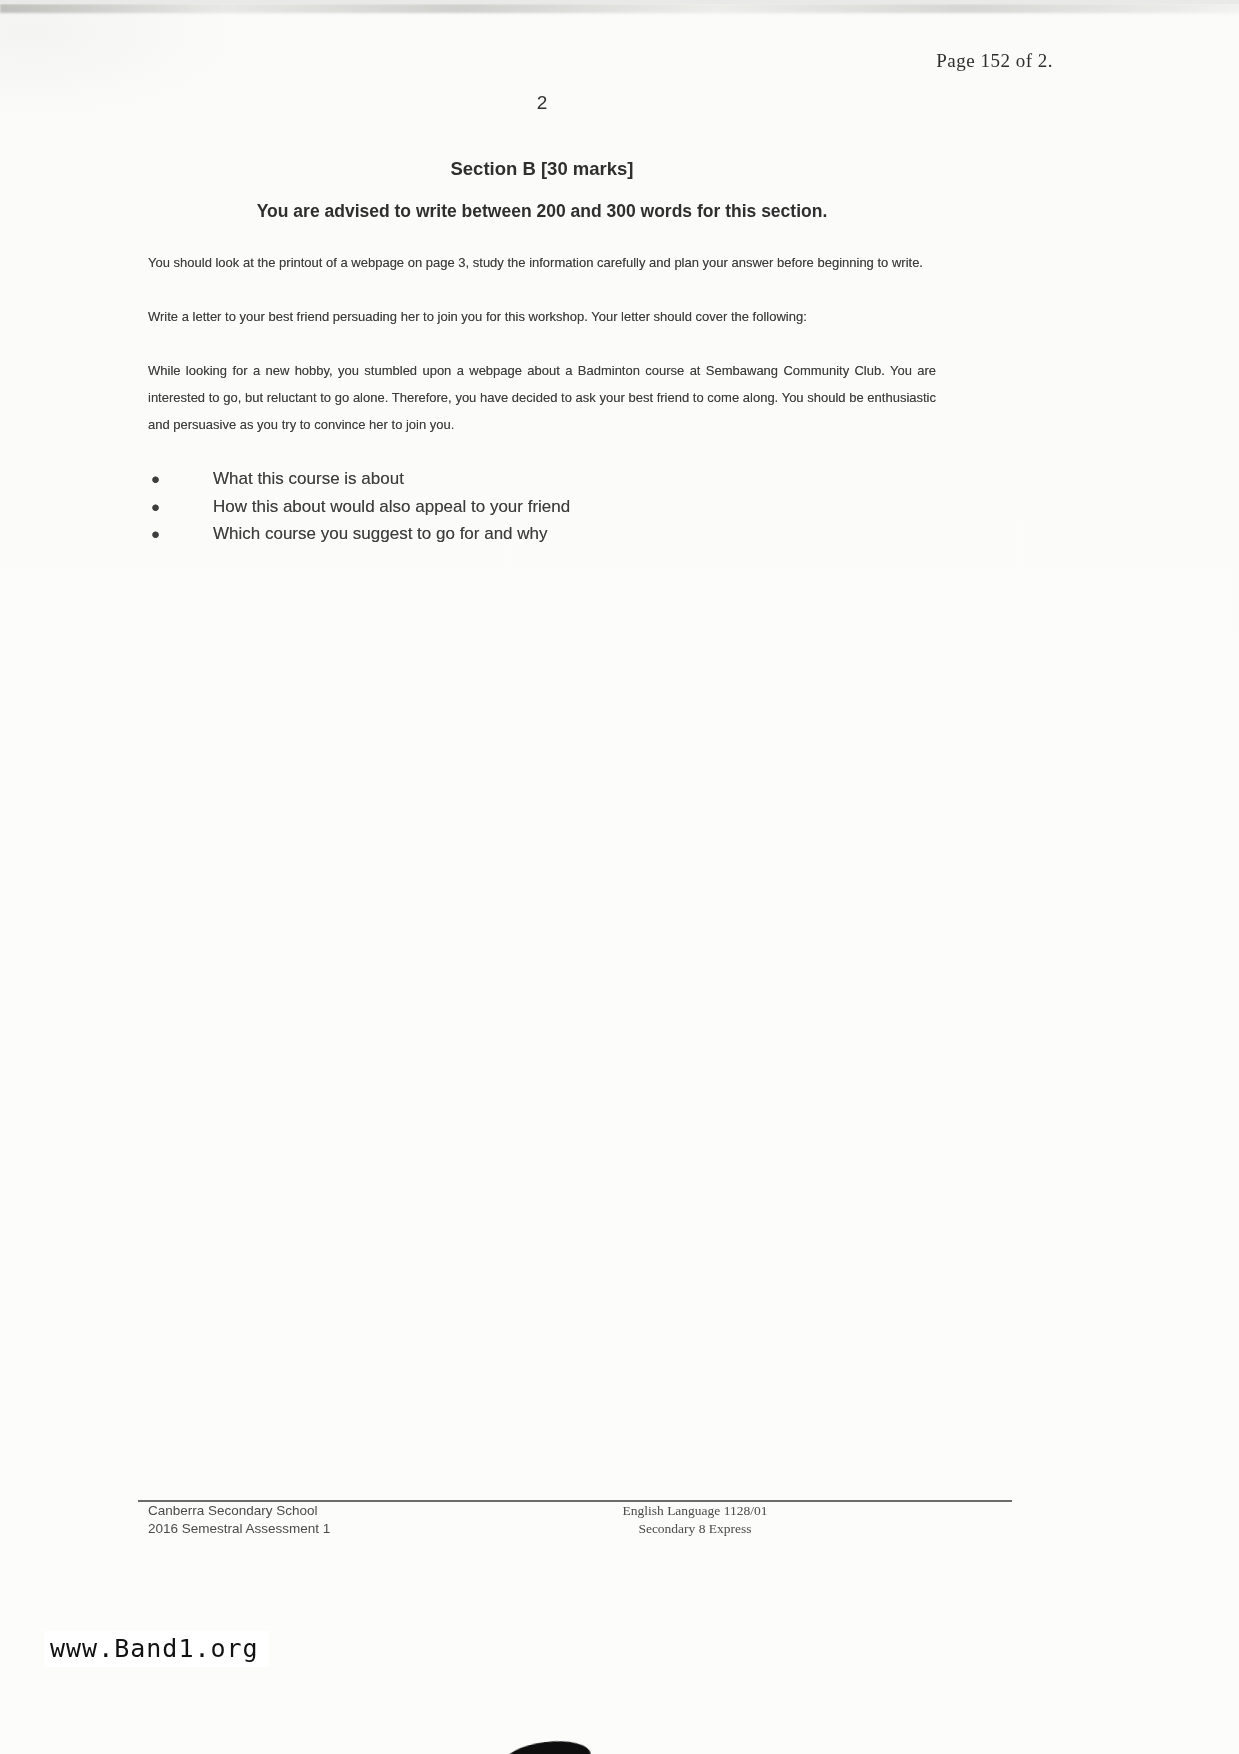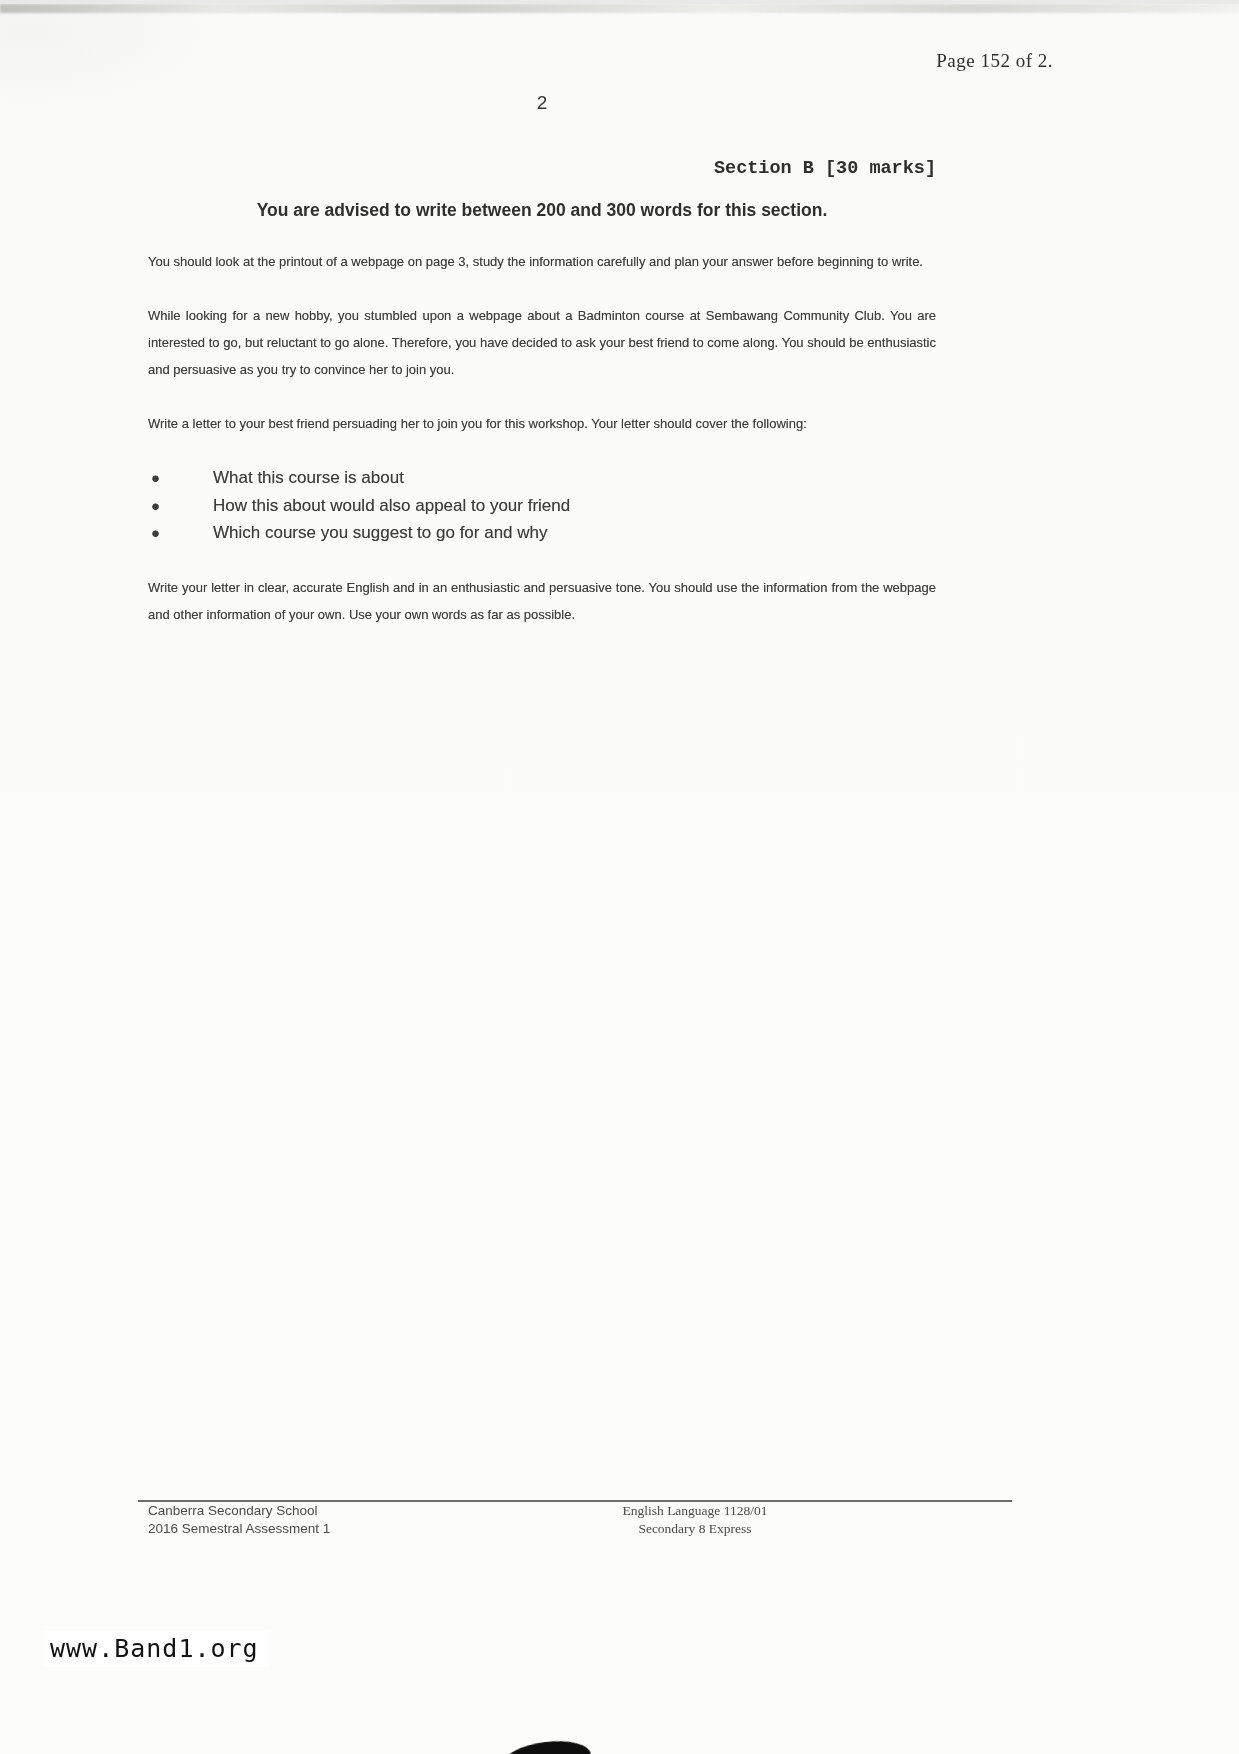--- a/index.html
+++ b/index.html
@@ -44,26 +44,25 @@
     top: 88px;
     width: 788px;
   }
   .page-number {
     text-align: center;
     font-size: 19px;
     color: #333;
     margin: 0 0 0 0;
   }
   .section-heading {
-    text-align: right;
+    text-align: center;
     font-weight: bold;
     font-size: 18.5px;
     color: #2f2f2f;
     margin-top: 44px;
-    font-family: Liberation Mono, monospace;
   }
   .advisory {
     text-align: center;
     font-weight: bold;
     font-size: 17.5px;
     color: #2f2f2f;
     margin-top: 21px;
   }
   .para {
     font-size: 13px;
@@ -150,40 +149,39 @@
   <div class="content">
 
     <div class="page-number">2</div>
 
     <div class="section-heading">Section B [30 marks]</div>
 
     <div class="advisory">You are advised to write between 200 and 300 words for this section.</div>
 
     <p class="para">You should look at the printout of a webpage on page 3, study the information carefully and plan your answer before beginning to write.</p>
 
+    <p class="para">Write a letter to your best friend persuading her to join you for this workshop. Your letter should cover the following:</p>
+
     <p class="para">While looking for a new hobby, you stumbled upon a webpage about a Badminton course at Sembawang Community Club. You are interested to go, but reluctant to go alone. Therefore, you have decided to ask your best friend to come along. You should be enthusiastic and persuasive as you try to convince her to join you.</p>
-
-    <p class="para">Write a letter to your best friend persuading her to join you for this workshop. Your letter should cover the following:</p>
 
     <ul class="bullets">
       <li>
         <span class="bullet-dot">●</span>
         <span>What this course is about</span>
       </li>
       <li>
         <span class="bullet-dot">●</span>
         <span>How this about would also appeal to your friend</span>
       </li>
       <li>
         <span class="bullet-dot">●</span>
         <span>Which course you suggest to go for and why</span>
       </li>
     </ul>
 
-    <p class="para">Write your letter in clear, accurate English and in an enthusiastic and persuasive tone. You should use the information from the webpage and other information of your own. Use your own words as far as possible.</p>
 
   </div>
 
   <div class="footer">
     <div class="footer-cols">
       <div class="footer-left">
         <div>Canberra Secondary School</div>
         <div>2016 Semestral Assessment 1</div>
       </div>
       <div class="footer-center">

